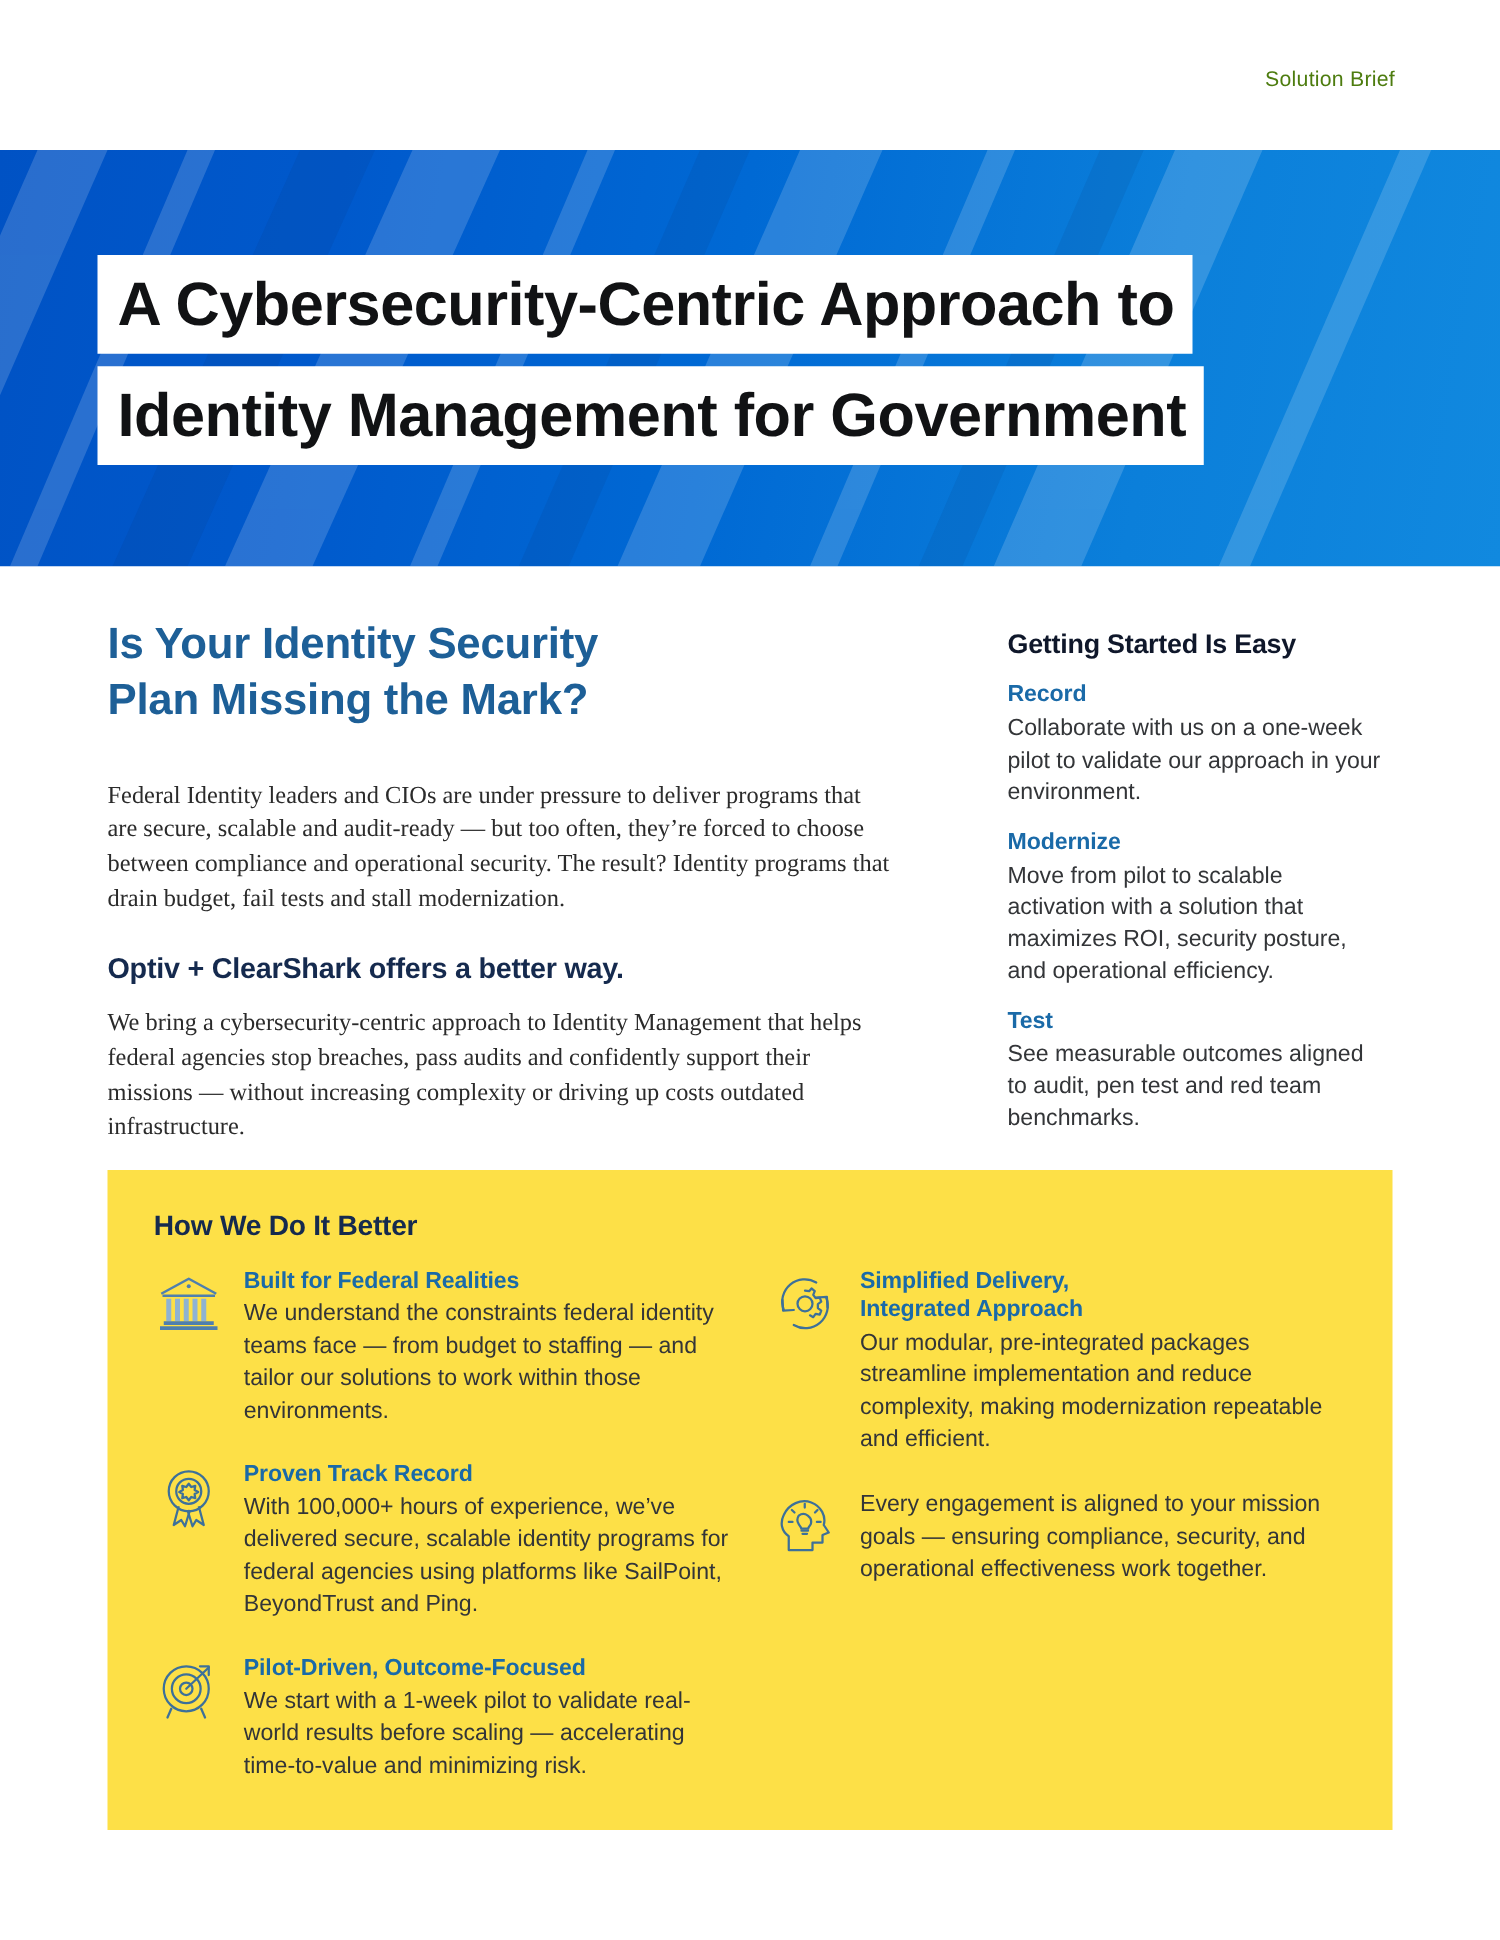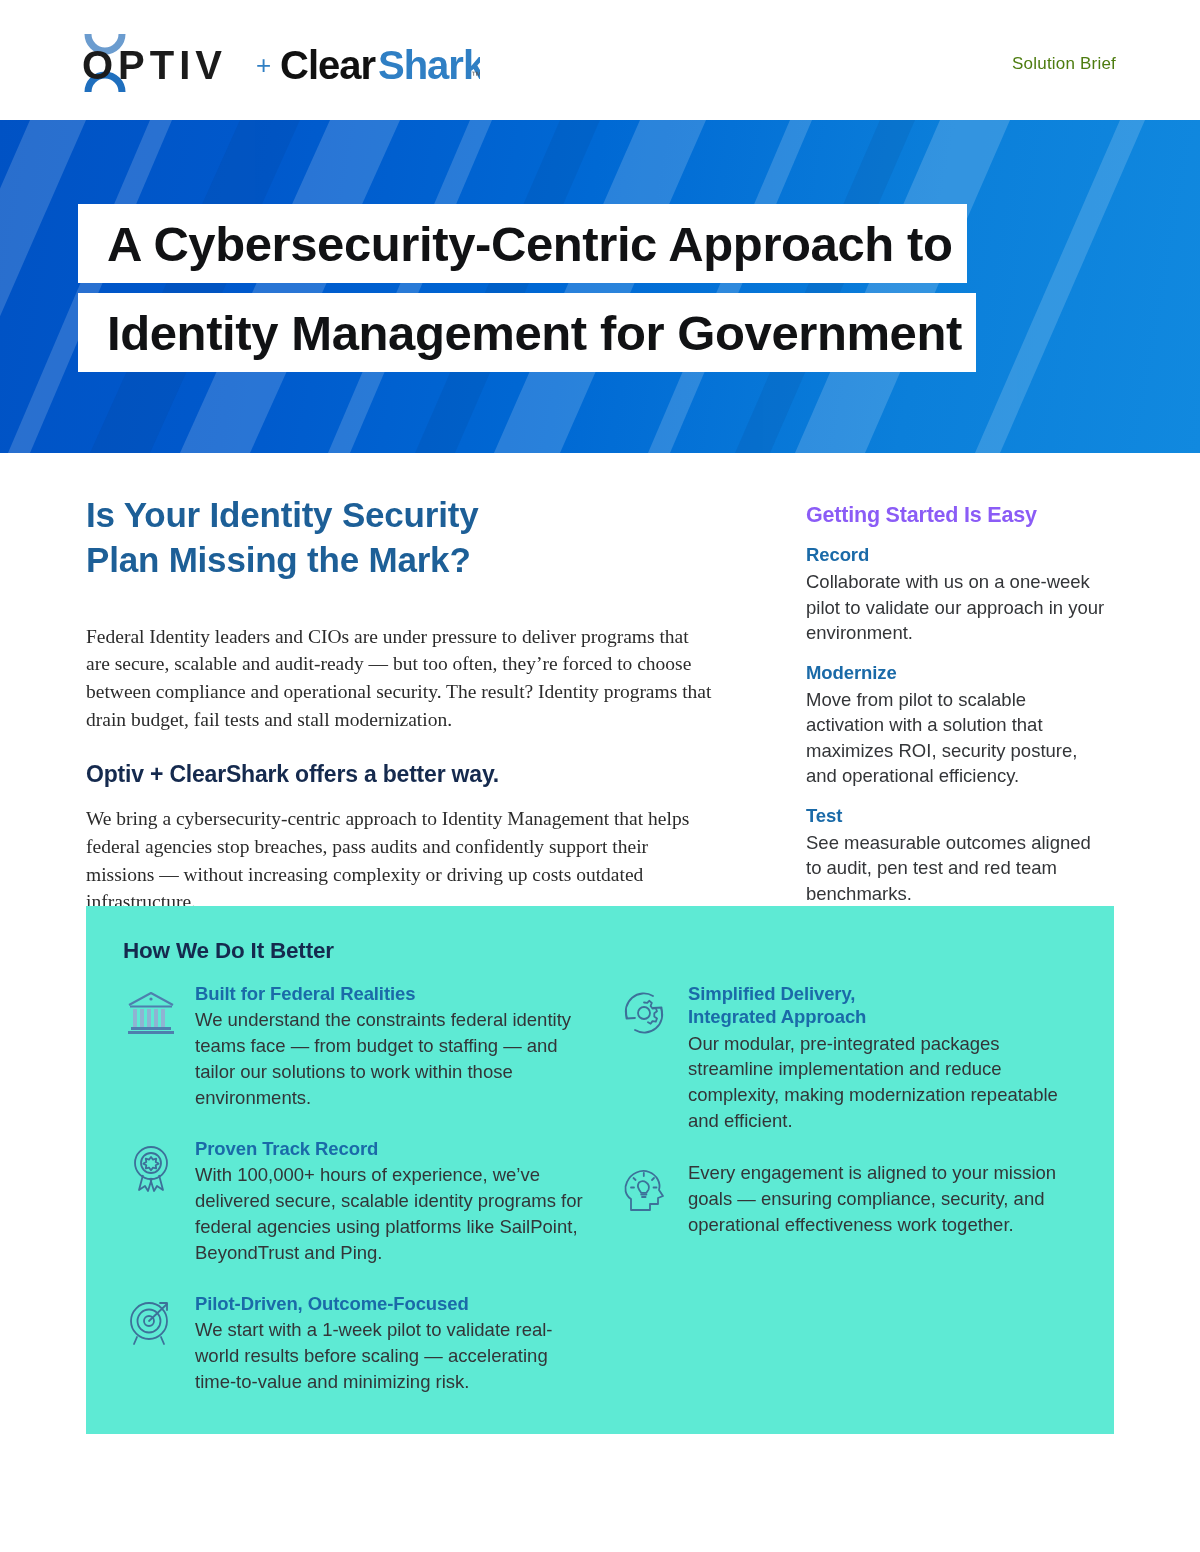--- a/index.html
+++ b/index.html
@@ -38,21 +38,21 @@
   .hero-title-block { position: absolute; left: 78px; top: 84px; }
   .hero-line {
     display: inline-block;
     background: #ffffff;
     color: #111214;
     font-family: "Liberation Sans", sans-serif;
     font-weight: bold;
     font-size: 49px;
     line-height: 1.0;
     letter-spacing: -0.4px;
-    padding: 16px 14px 14px 29px;
+    padding: 16px 14px 14px 16px;
     white-space: nowrap;
   }
   .hero-line + .hero-line { margin-top: 10px; }
 
   
   .main { position: absolute; top: 453px; left: 0; width: 1200px; }
   .col-left { position: absolute; left: 86px; top: 40px; width: 630px; }
   .col-right { position: absolute; left: 806px; top: 50px; width: 300px; }
 
   .lead-heading {
@@ -77,21 +77,21 @@
     font-size: 23px;
     color: #152a4e;
     letter-spacing: -0.2px;
   }
   .p-better { margin-top: 17px; }
 
   .side-title {
     font-family: "Liberation Sans", sans-serif;
     font-weight: bold;
     font-size: 21.5px;
-    color: #8b5cf6;
+    color: #0f172a;
     letter-spacing: -0.2px;
   }
   .side-step { margin-top: 16px; }
   .side-step:first-of-type { margin-top: 13px; }
   .side-step-label {
     font-family: "Liberation Sans", sans-serif;
     font-weight: bold;
     font-size: 18.5px;
     color: #1a6aa8;
     letter-spacing: -0.1px;
@@ -100,23 +100,23 @@
     margin-top: 3px;
     font-family: "Liberation Sans", sans-serif;
     font-size: 18.5px;
     line-height: 1.38;
     color: #333538;
     font-weight: 300;
   }
 
   
   .panel {
-    position: absolute; left: 86px; top: 906px;
+    position: absolute; left: 86px; top: 936px;
     width: 1028px; height: 528px;
-    background: #5eead4;
+    background: #fde047;
   }
   .panel-title {
     position: absolute; left: 37px; top: 32px;
     font-family: "Liberation Sans", sans-serif;
     font-weight: bold; font-size: 22.5px; color: #152a4e;
     letter-spacing: -0.2px;
   }
   .panel-cols { position: absolute; left: 37px; top: 76px; width: 960px; }
   .panel-col { position: absolute; top: 0; width: 460px; }
   .panel-col.left { left: 0; }
@@ -139,37 +139,20 @@
     font-size: 18.5px; line-height: 1.4; color: #333538;
     font-weight: 300;
   }
 </style>
 </head>
 <body>
 
 <div class="page">
 
   <div class="header">
-    <div class="logo-wrap">
-      <svg class="logo-svg" width="400" height="80" viewBox="0 0 400 80">
-
-        <path d="M8 12 A17 17 0 0 0 42 12" fill="none" stroke="#6b9ccf" stroke-width="7" stroke-linecap="butt"></path>
-
-        <path d="M8 70 A17 17 0 0 1 42 70" fill="none" stroke="#1f6fbe" stroke-width="7" stroke-linecap="butt"></path>
-
-        <text x="2" y="57" font-family="'Liberation Sans', sans-serif" font-size="40" font-weight="bold" fill="#1b1b1b" letter-spacing="5">OPTIV</text>
-
-        <text x="176" y="52" font-family="'Liberation Sans', sans-serif" font-size="26" fill="#2f7fc4">+</text>
-
-        <text x="200" y="57" font-family="'Liberation Sans', sans-serif" font-size="40" font-weight="bold" fill="#111111" letter-spacing="-1">Clear</text>
-
-        <text x="298" y="57" font-family="'Liberation Sans', sans-serif" font-size="40" font-weight="bold" fill="#2f7fc4" letter-spacing="-1">Shark</text>
-        <text x="391" y="57" font-family="'Liberation Sans', sans-serif" font-size="11" fill="#555">™</text>
-      </svg>
-    </div>
     <div class="header-label">Solution Brief</div>
   </div>
 
   <div class="hero">
     <svg class="hero-stripes" width="1200" height="333" viewBox="0 0 1200 333" preserveAspectRatio="none">
       <g opacity="0.16" fill="#ffffff">
         <polygon points="30,0 86,0 -60,333 -116,333"></polygon>
         <polygon points="150,0 172,0 30,333 8,333"></polygon>
         <polygon points="330,0 400,0 250,333 180,333"></polygon>
         <polygon points="470,0 492,0 350,333 328,333"></polygon>

